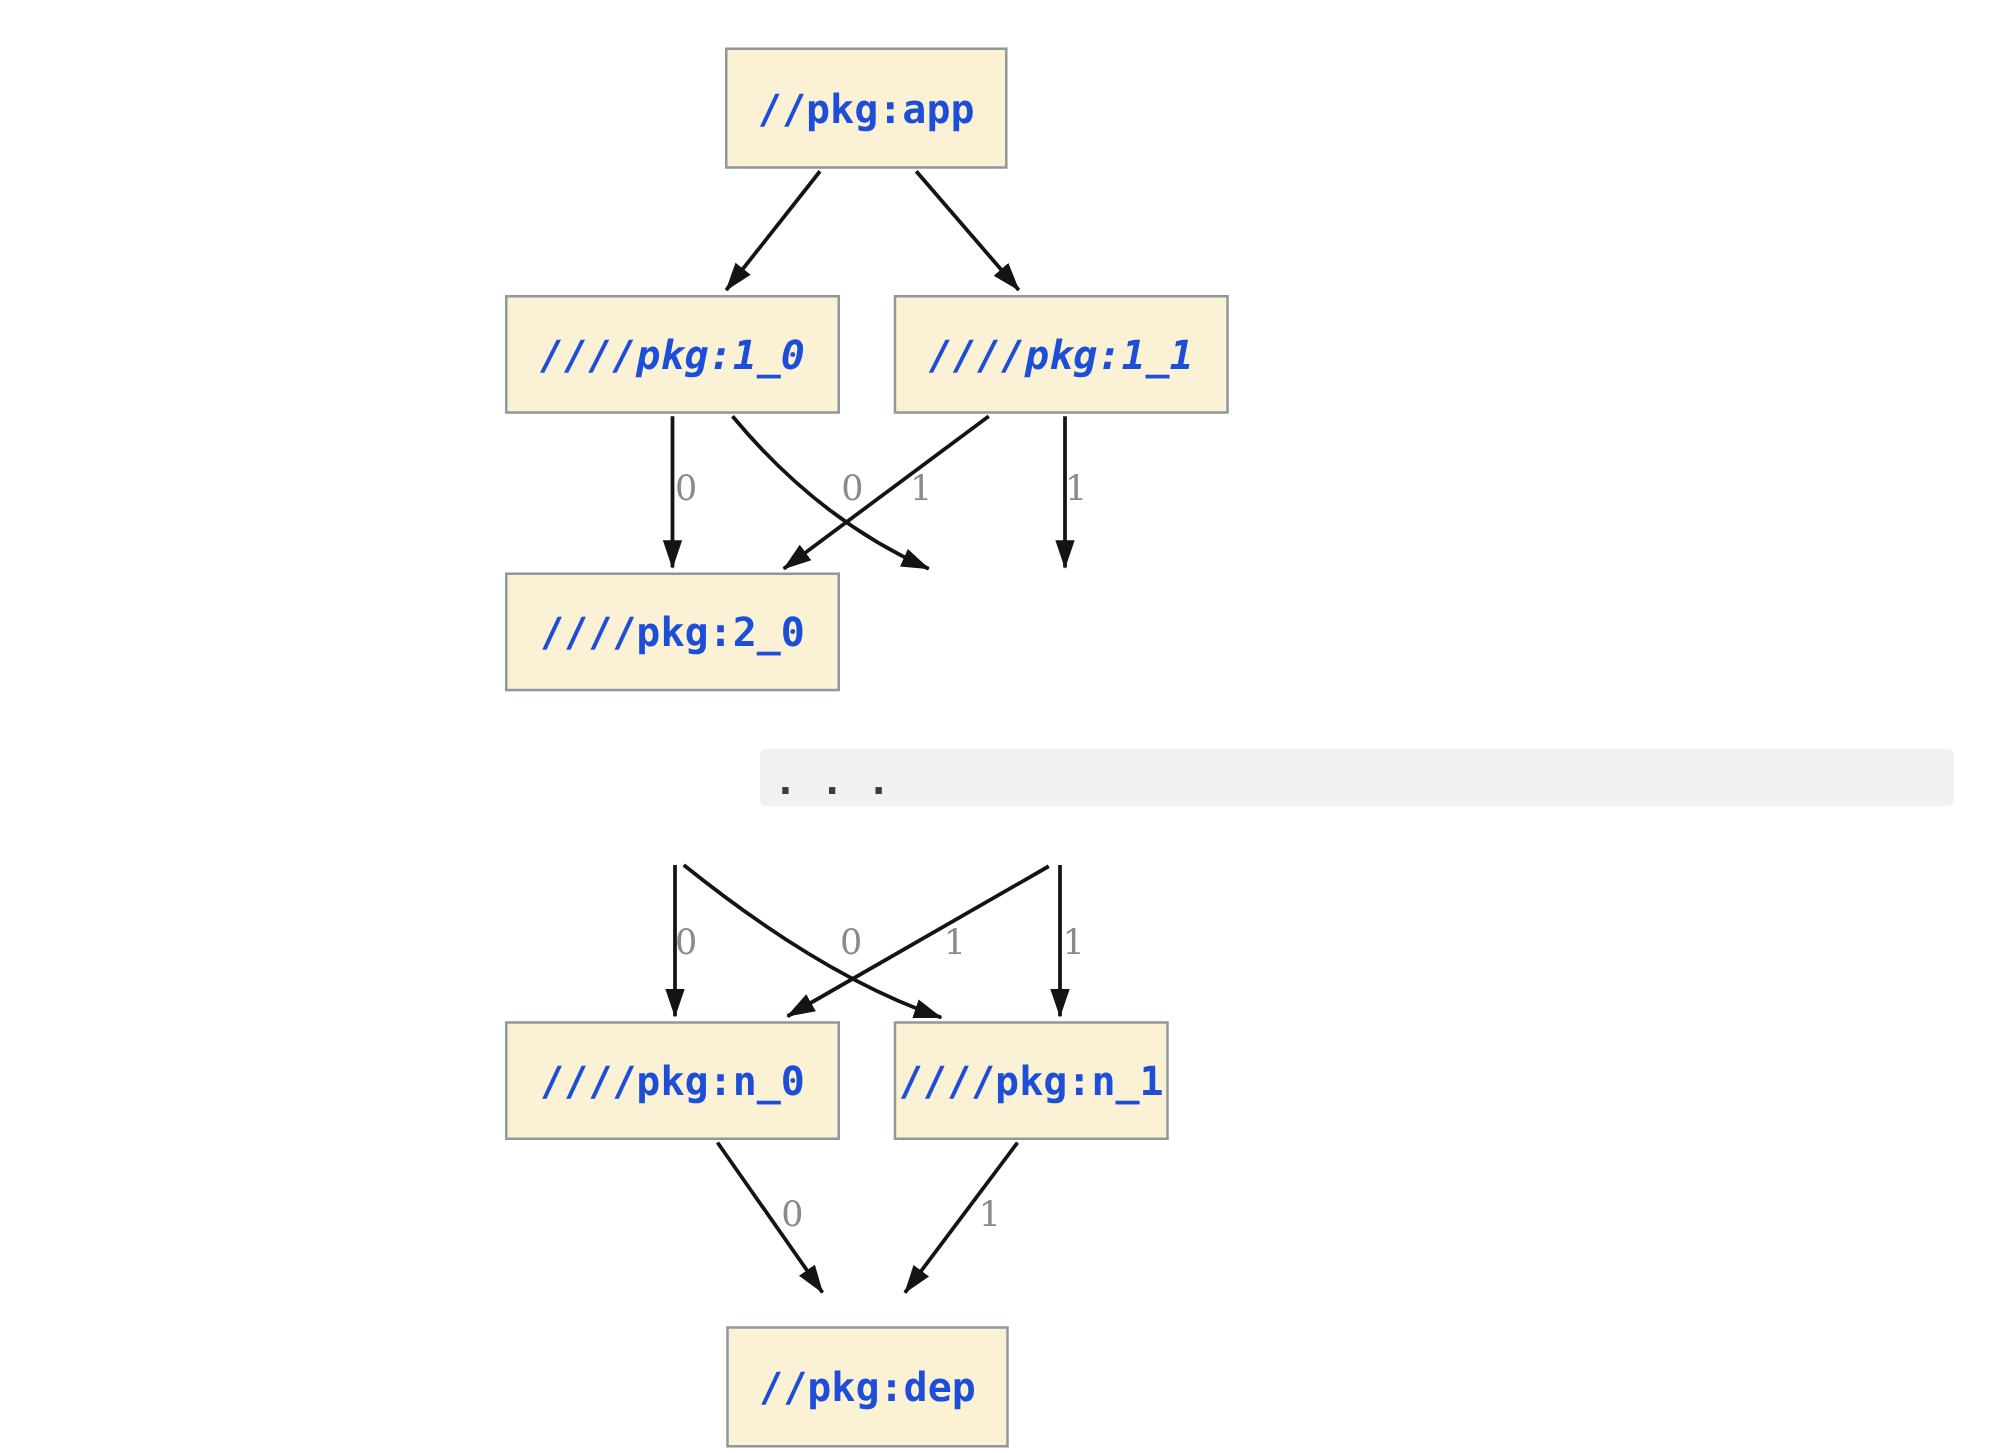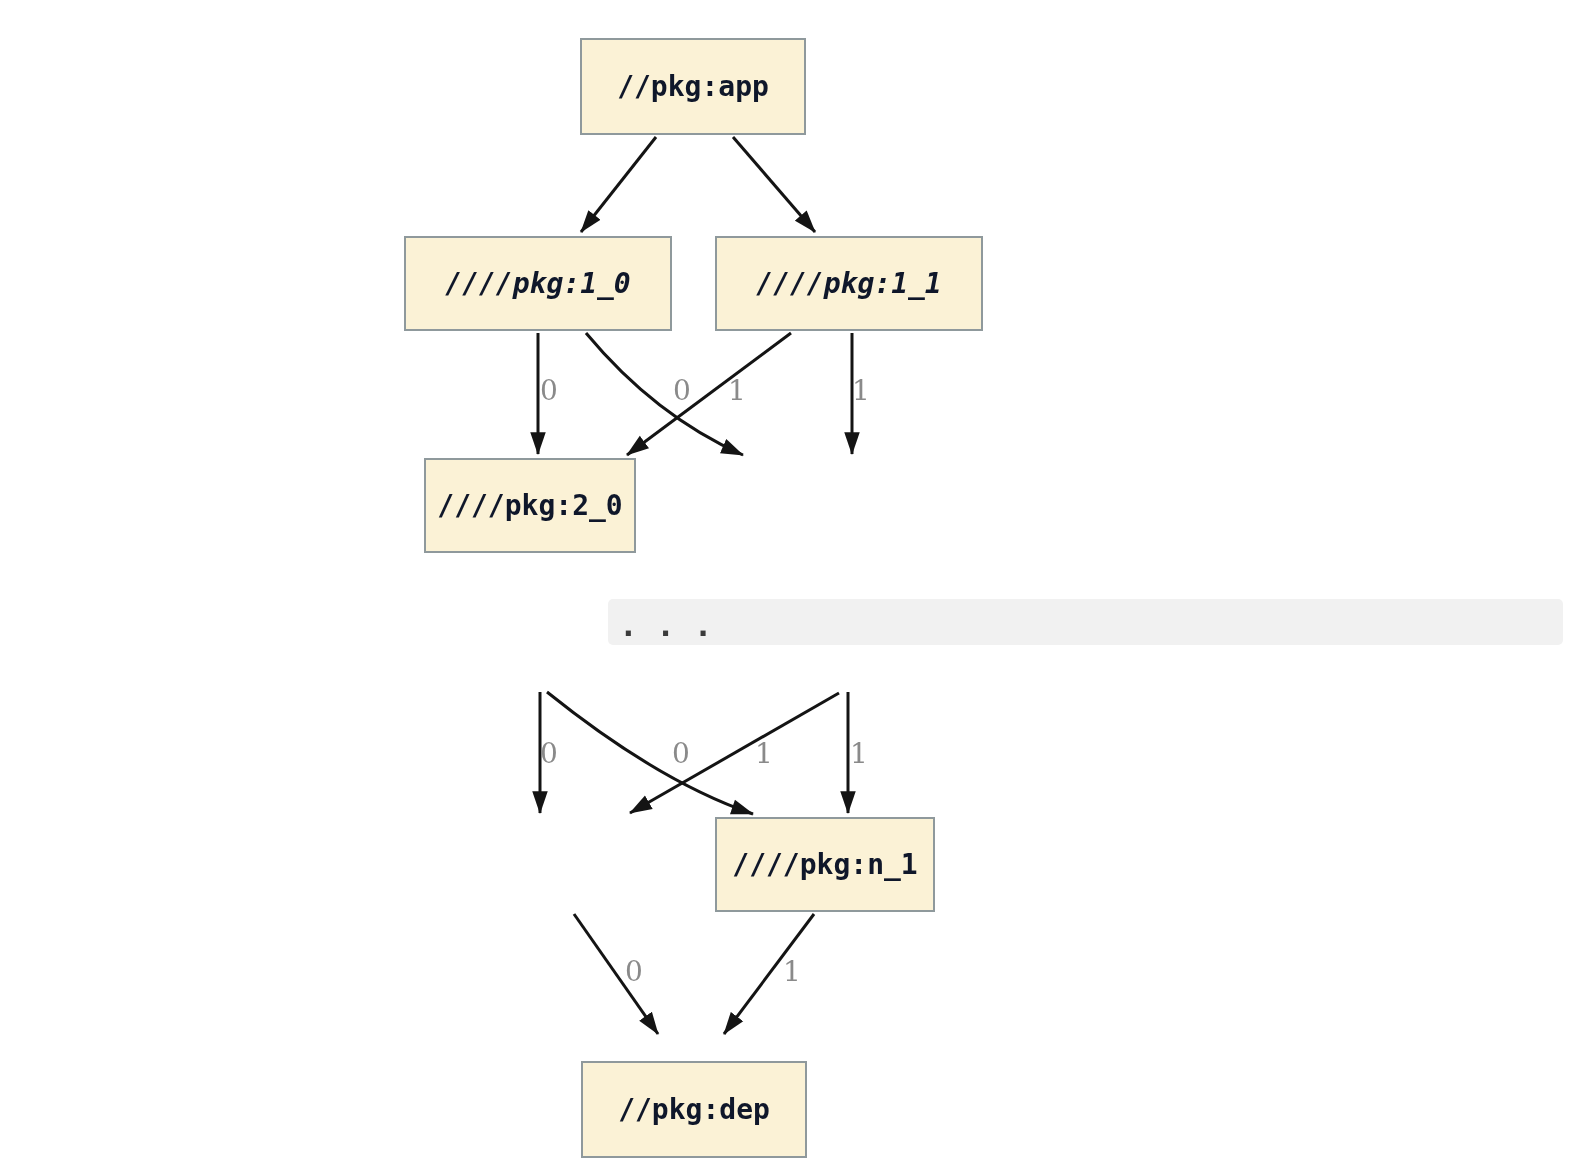--- a/index.html
+++ b/index.html
@@ -23,28 +23,28 @@
   .node {
     position: absolute;
     box-sizing: border-box;
     background: #FBF2D6;
     border: 2px solid #8F999C;
     display: flex;
     align-items: center;
     justify-content: center;
     font-family: "DejaVu Sans Mono", "Liberation Mono", monospace;
     font-weight: bold;
-    font-size: 28px;
-    color: #0f172a;
+    font-size: 32px;
+    color: #1d4ed8;
     white-space: nowrap;
   }
   .n-app  { left: 580px; top: 38px;   width: 226px; height: 97px; }
   .n-1_0  { left: 404px; top: 236px;  width: 268px; height: 95px; font-style: italic; }
   .n-1_1  { left: 715px; top: 236px;  width: 268px; height: 95px; font-style: italic; }
-  .n-2_0  { left: 404px; top: 458px;  width: 212px; height: 95px; margin-left: 20px; }
+  .n-2_0  { left: 404px; top: 458px;  width: 268px; height: 95px; }
   .n-2_1  { left: 715px; top: 458px;  width: 268px; height: 95px; }
   .n-n_0  { left: 404px; top: 817px;  width: 268px; height: 95px; }
   .n-n_1  { left: 715px; top: 817px;  width: 220px; height: 95px; }
   .n-dep  { left: 581px; top: 1038px; width: 226px; height: 97px; margin-top: 23px; }
   .edge-label {
     position: absolute;
     transform: translate(-50%, -50%);
     font-family: "DejaVu Serif", "Liberation Serif", serif;
     font-size: 28px;
     color: #8A8A8A;
@@ -99,20 +99,21 @@
 
       <path d="M574,914 L658,1034" marker-end="url(#arrow)"></path>
       <path d="M814,914 L724,1034" marker-end="url(#arrow)"></path>
     </g>
   </svg>
 
   <div class="node n-app">//pkg:app</div>
   <div class="node n-1_0">////pkg:1_0</div>
   <div class="node n-1_1">////pkg:1_1</div>
   <div class="node n-2_0">////pkg:2_0</div>
+  <div class="node n-n_0">////pkg:n_0</div>
   <div class="node n-n_1">////pkg:n_1</div>
   <div class="node n-dep">//pkg:dep</div>
 
   <div class="band">
     <div class="band-text">. . .</div>
   </div>
 
   <div class="edge-label" style="left:549px; top:391px;">0</div>
   <div class="edge-label" style="left:682px; top:391px;">0</div>
   <div class="edge-label" style="left:737px; top:391px;">1</div>

